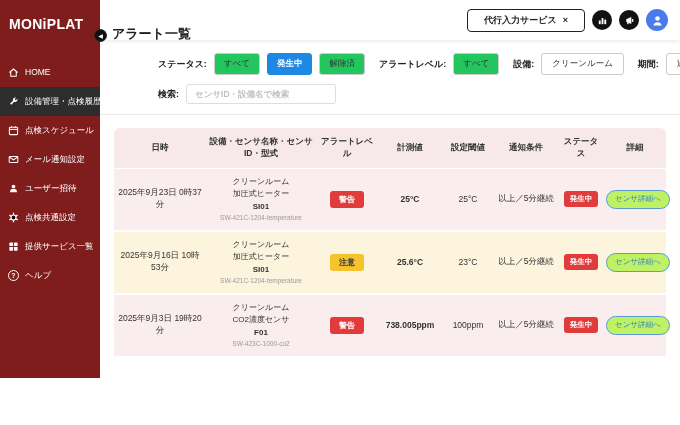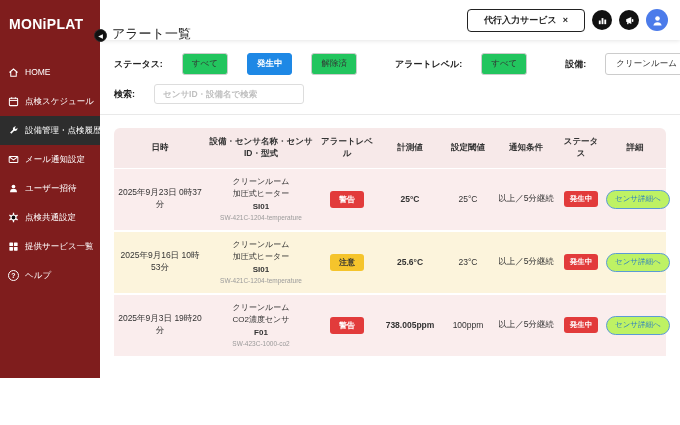--- a/index.html
+++ b/index.html
@@ -18,32 +18,32 @@
   .nav-item { display:flex; align-items:center; gap:6px; padding:9px 8px; font-size:8.5px; color:#fff; cursor:pointer; line-height:1.1; }
   .nav-item.active { background:#2d2d2d; }
   .nav-icon { width:11px; height:11px; flex:none; display:flex; align-items:center; justify-content:center; }
   .nav-icon svg { width:11px; height:11px; display:block; }
   .help-glyph { width:11px; height:11px; border:1px solid #fff; border-radius:50%; font-size:7px; display:flex; align-items:center; justify-content:center; font-weight:bold; }
   .nav-label { white-space:nowrap; }
   
   .main { position:absolute; left:100px; top:0; width:580px; height:425px; background:#fff; }
   .header { height:40px; display:flex; align-items:center; padding:0 12px; background:#fff;
     box-shadow:0 1px 4px rgba(0,0,0,.10); position:relative; z-index:2; }
-  .page-title { font-size:13px; font-weight:normal; color:#222;margin-top:28px; }
+  .page-title { font-size:13px; font-weight:bold; color:#222;margin-top:28px; }
   .header-right { margin-left:auto; display:flex; align-items:center; gap:7px; }
   .proxy-btn { display:flex; align-items:center; gap:6px; border:1.5px solid #222; border-radius:4px;
     padding:4px 16px; font-size:9px; font-weight:bold; background:#fff; color:#222; cursor:pointer;text-align:right; }
   .proxy-close { font-size:9px; line-height:1; }
   .icon-circle { width:20px; height:20px; border-radius:50%; background:#111; display:flex; align-items:center; justify-content:center; cursor:pointer; }
   .icon-circle svg { width:11px; height:11px; display:block; }
   .avatar { width:22px; height:22px; border-radius:50%; background:#4b7bea; display:flex; align-items:center; justify-content:center; cursor:pointer; }
   .avatar svg { width:13px; height:13px; display:block; }
   
   .filters { padding:13px 14px 10px 14px; border-bottom:1px solid #e9e9e9; }
-  .filter-row { display:flex; align-items:center; gap:19px; }
+  .filter-row { display:flex; align-items:center; gap:7px;margin-left:44px; }
   .filter-row + .filter-row { margin-top:9px; }
   .filter-label { font-size:9px; font-weight:bold; color:#222; white-space:nowrap; }
   .gap { width:8px; }
   .chip { font-size:8.5px; padding:4px 9px; border:1px solid #ccc; border-radius:3px; background:#22c55e; color:#333; cursor:pointer; white-space:nowrap; }
   .chip.active { background:#1e88e5; border-color:#1e88e5; color:#fff; font-weight:bold; }
   .select { font-size:8.5px; padding:4px 10px; border:1px solid #ccc; border-radius:3px; background:#fff; color:#333; cursor:pointer; white-space:nowrap; }
   .search-input { width:150px; font-size:8.5px; padding:4px 8px; border:1px solid #ddd; border-radius:3px;
     font-family:"Liberation Sans","DejaVu Sans",sans-serif; color:#333; outline:none;font-weight:bold; }
   .search-input::placeholder { color:#c0c0c0; }
   
@@ -76,39 +76,39 @@
 
     <div class="nav-item">
       <span class="nav-icon">
         <svg viewBox="0 0 12 12">
             <path d="M1.6 6 L6 2.2 L10.4 6 M3 5.2 V10 H9 V5.2" fill="none" stroke="#fff" stroke-width="1.1"></path>
           </svg>
       </span>
       <span class="nav-label">HOME</span>
     </div>
 
+    <div class="nav-item active">
+      <span class="nav-icon">
+        <svg viewBox="0 0 12 12">
+            <path d="M10.2 3.1a2.6 2.6 0 0 1-3.4 3.3L3.6 9.6 2.3 8.3l3.2-3.2a2.6 2.6 0 0 1 3.3-3.4L7.2 3.3l1.4 1.4 1.6-1.6z" fill="#fff"></path>
+          </svg>
+      </span>
+      <span class="nav-label">設備管理・点検履歴</span>
+    </div>
+
     <div class="nav-item">
       <span class="nav-icon">
         <svg viewBox="0 0 12 12">
             <rect x="1.5" y="2.5" width="9" height="8" rx="1" fill="none" stroke="#fff" stroke-width="1.1"></rect>
             <line x1="1.5" y1="4.8" x2="10.5" y2="4.8" stroke="#fff" stroke-width="1.1"></line>
             <line x1="4" y1="1.3" x2="4" y2="3" stroke="#fff" stroke-width="1.1"></line>
             <line x1="8" y1="1.3" x2="8" y2="3" stroke="#fff" stroke-width="1.1"></line>
           </svg>
       </span>
       <span class="nav-label">点検スケジュール</span>
-    </div>
-
-    <div class="nav-item active">
-      <span class="nav-icon">
-        <svg viewBox="0 0 12 12">
-            <path d="M10.2 3.1a2.6 2.6 0 0 1-3.4 3.3L3.6 9.6 2.3 8.3l3.2-3.2a2.6 2.6 0 0 1 3.3-3.4L7.2 3.3l1.4 1.4 1.6-1.6z" fill="#fff"></path>
-          </svg>
-      </span>
-      <span class="nav-label">設備管理・点検履歴</span>
     </div>
 
     <div class="nav-item">
       <span class="nav-icon">
         <svg viewBox="0 0 12 12">
             <rect x="1.3" y="2.8" width="9.4" height="6.4" rx="0.8" fill="none" stroke="#fff" stroke-width="1.1"></rect>
             <path d="M1.6 3.3 L6 6.4 L10.4 3.3" fill="none" stroke="#fff" stroke-width="1.1"></path>
           </svg>
       </span>
       <span class="nav-label">メール通知設定</span>

